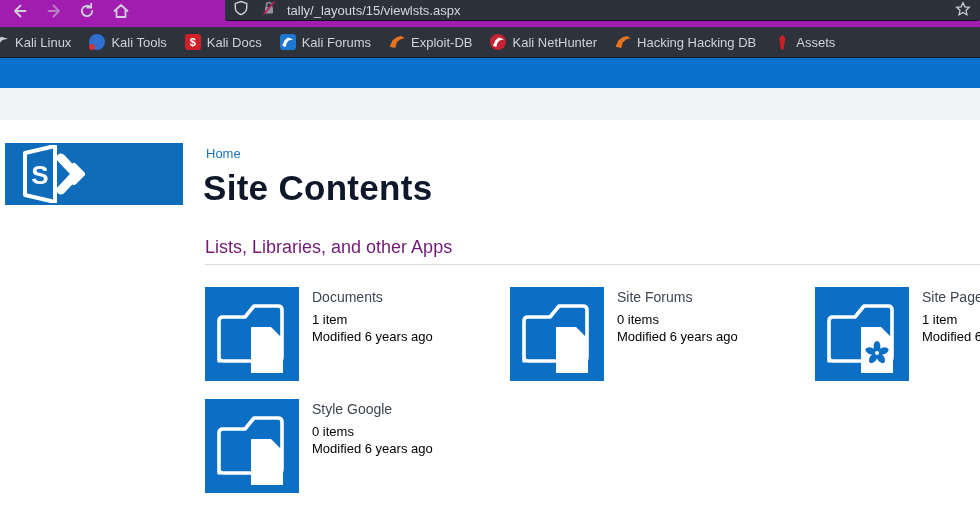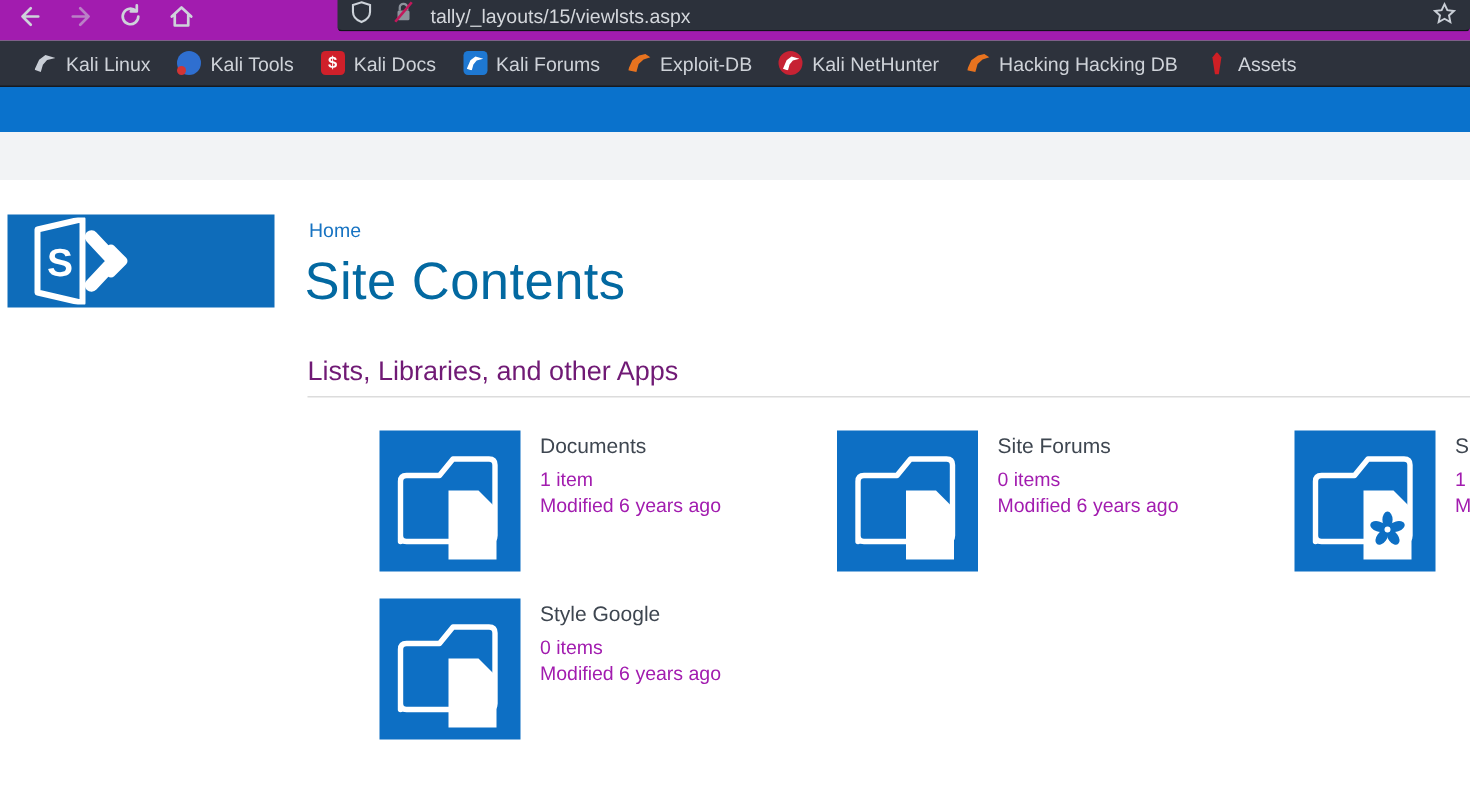--- a/index.html
+++ b/index.html
@@ -22,21 +22,21 @@
             background:#2c313b; border-bottom:1px solid #101319;
             display:flex; align-items:center; border-radius:0 0 3px 3px; }
   .urlbar .shield { margin-left:8px; }
   .urlbar .lock { margin-left:12px; position:relative; }
   .url-text { margin-left:10px; font-size:13px; color:#d4d7dc; white-space:nowrap; }
   .star { position:absolute; right:9px; top:1px; }
 
   
   .bookmarks-bar { position:absolute; left:0; top:27px; width:980px; height:31px;
                    background:#2d323c; border-bottom:1px solid #171a20;
-                   display:flex; align-items:center;padding-left:29px; }
+                   display:flex; align-items:center; }
   .bm-item { display:flex; align-items:center; gap:6px; padding:0 9px; height:100%;
              cursor:pointer; }
   .bm-item:first-child { padding-left:0; margin-left:-7px; }
   .bm-label { font-size:13px; color:#cfd3d9; white-space:nowrap; }
   .bm-icon { width:16px; height:16px; flex:0 0 16px; display:flex;
              align-items:center; justify-content:center; position:relative; }
   .ic-kali-linux::before { content:""; width:14px; height:12px; background:#c9ced6;
       clip-path:polygon(0 88%, 22% 32%, 52% 6%, 100% 22%, 60% 34%, 40% 60%, 30% 100%); }
   .ic-kali-tools { background:#2f6fd0; border-radius:50%; }
   .ic-kali-tools::after { content:""; position:absolute; left:0; bottom:0; width:6px;
@@ -63,34 +63,34 @@
                 background:#f2f3f5; }
 
   
   .site-logo { position:absolute; left:5px; top:143px; width:178px; height:62px;
                background:var(--logo-blue,#0e6cba); cursor:pointer; }
   .site-logo svg { position:absolute; left:16px; top:2px; }
 
   .breadcrumb { position:absolute; left:206px; top:146px; font-size:13px;
                 color:var(--link-blue,#1773c2); text-decoration:none; cursor:pointer; }
   .page-title { position:absolute; left:203px; top:168px; font-size:35px;
-                font-weight:400; color:#0369a1; letter-spacing:.3px;text-align:right; }
+                font-weight:700; color:#0f172a; letter-spacing:.3px;text-align:right; }
   .section-title { position:absolute; left:205px; top:237px; font-size:18px;
                    font-weight:400; color:#701a75; }
   .divider { position:absolute; left:205px; top:264px; width:775px; height:0;
              border-top:1px solid #dcdcdc; }
 
   .tiles { position:absolute; left:205px; top:287px; width:920px;
            display:grid; grid-template-columns:repeat(3,305px); row-gap:18px; }
-  .tile { display:flex; width:305px; height:94px; cursor:pointer;margin-left:48px; }
+  .tile { display:flex; width:305px; height:94px; cursor:pointer; }
   .tile-icon { width:94px; height:94px; flex:0 0 94px;
                background:var(--tile-blue,#0d6fc4); }
   .tile-text { margin-left:13px; padding-top:2px; }
   .tile-title { font-size:14px; color:#3e4650; margin-bottom:6px; white-space:nowrap; }
-  .tile-items, .tile-modified { font-size:13px; color:#a21caf; line-height:17px;
+  .tile-items, .tile-modified { font-size:13px; color:#000000; line-height:17px;
                                 white-space:nowrap; }
 </style>
 </head>
 <body style="--suite-blue: #0a72cc; --tile-blue: #0d6fc4; --logo-blue: #0e6cba; --link-blue: #1773c2;">
 
 <div class="browser-toolbar">
   <span class="nav-btn nav-back">
     <svg width="18" height="18" viewBox="0 0 18 18">
         <path d="M10.5 3.5 L5 9 L10.5 14.5 M5 9 H15.5"></path>
       </svg>

